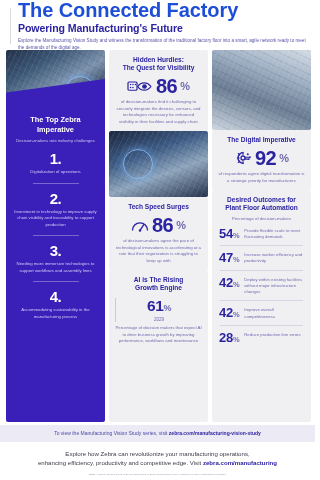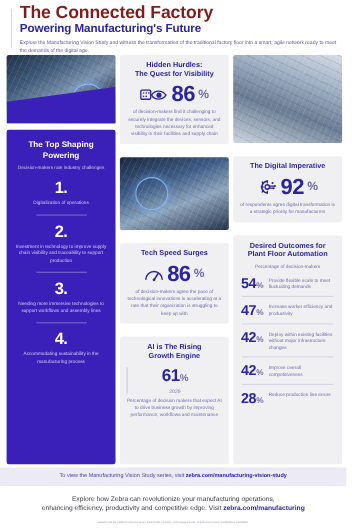--- a/index.html
+++ b/index.html
@@ -11,27 +11,27 @@
   }
   .page{position:relative;width:315px;height:480px;background:#fff;}
 
   
   .header{display:flex;align-items:center;padding:8px 8px 6px 8px;height:50px;box-sizing:border-box;}
   .logo-block{width:52px;flex:0 0 52px;display:flex;flex-direction:column;align-items:center;justify-content:center;}
   .zebra-mark{width:34px;height:26px;}
   .zebra-word{font-size:7.5px;font-weight:bold;letter-spacing:.9px;color:#111;margin-top:2px;}
   .hdr-divider{width:1px;align-self:stretch;background:#d9d9df;margin:0 7px 0 2px;}
   .hdr-text{flex:1;min-width:0;}
-  .hdr-title{font-size:16px;font-weight:bold;color:#7f1d1d;line-height:1.08;letter-spacing:-.1px;}
+  .hdr-title{font-size:20px;font-weight:bold;color:#1d4ed8;line-height:1.08;letter-spacing:-.1px;}
   .hdr-sub{font-size:10.6px;font-weight:bold;color:#2b23a0;line-height:1.12;margin-top:1px;letter-spacing:-.1px;}
   .hdr-desc{font-size:4.6px;color:#5b56a8;line-height:1.5;margin-top:3px;}
 
   
   .grid{position:relative;display:flex;padding:0 6px;gap:4px;box-sizing:border-box;height:372px;}
-  .col{display:flex;flex-direction:column;gap:12px;}
+  .col{display:flex;flex-direction:column;gap:0;}
   .col-l{width:99px;flex:0 0 99px;}
   .col-m{width:99px;flex:0 0 99px;}
   .col-r{width:99px;flex:0 0 99px;}
 
   .card{background:#f0f0f3;border-radius:2px;padding:6px 6px;box-sizing:border-box;text-align:center;}
   .card-title{font-size:6.6px;font-weight:bold;color:#2b23a0;line-height:1.25;}
   .card-note{font-size:4.3px;color:#6f6aae;line-height:1.45;margin-top:3px;}
   .card-body{font-size:4.3px;color:#6f6aae;line-height:1.5;margin-top:3px;}
 
   .statline{display:flex;align-items:center;justify-content:center;gap:3px;margin-top:4px;}
@@ -103,22 +103,22 @@
 
   <div class="grid">
 
     <div class="col col-l">
       <div class="diag-photo ph-a">
         <div class="ph-noise"></div>
         <div class="ph-glow" style="right:10px;bottom:6px;"></div>
         <div class="diag-cut"></div>
       </div>
       <div class="forces" style="margin-top:-6px;">
-        <div class="forces-title">The Top Shaping</div>
-        <div class="forces-title">Powering</div>
+        <div class="forces-title">The Top Zebra</div>
+        <div class="forces-title">Imperative</div>
         <div class="forces-note">Decision-makers rate industry challenges</div>
 
         <div>
           <div class="rank">1.</div>
           <div class="rank-txt">Digitalization of operations</div>
         </div>
         <div class="rule"></div>
         <div>
           <div class="rank">2.</div>
           <div class="rank-txt">Investment in technology to improve supply chain visibility and traceability to support production</div>

